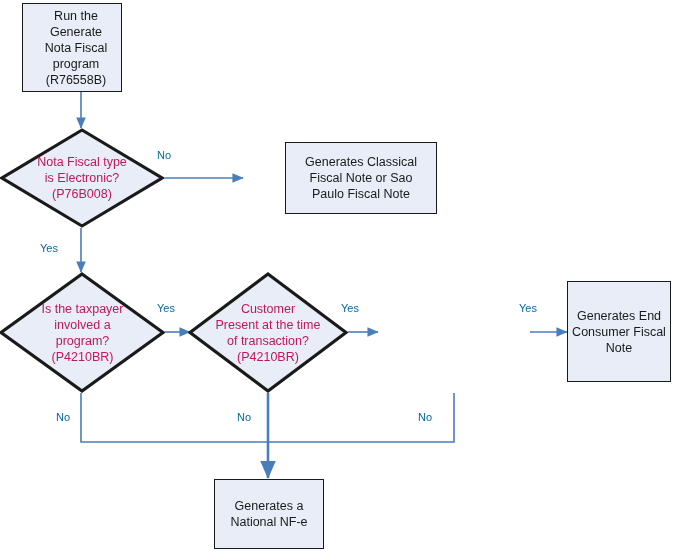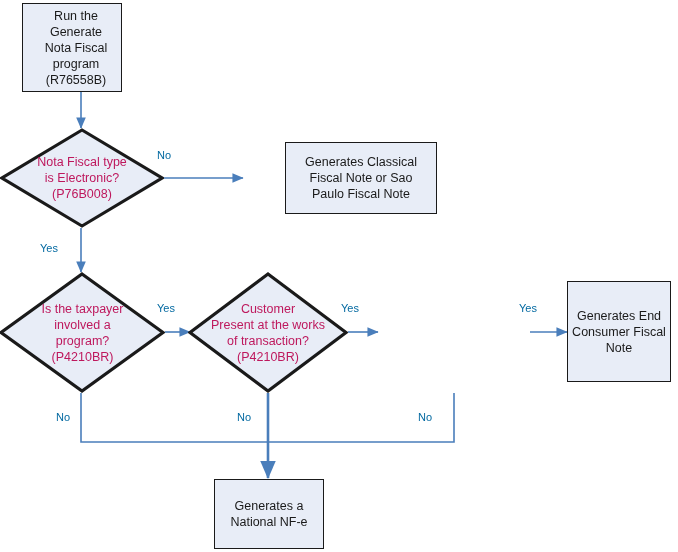--- a/index.html
+++ b/index.html
@@ -146,21 +146,21 @@
 involved a
 program?
 (P4210BR)</div>
   </div>
 
   <div class="decision-wrap" style="left:188px; top:272px; width:160px; height:121px;">
     <svg class="decision-shape" viewBox="0 0 160 121" preserveAspectRatio="none">
       <polygon points="80,2 158,60.5 80,119 2,60.5" fill="#e8edf7" stroke="#1a1a1a" stroke-width="3.2"></polygon>
     </svg>
     <div class="decision-label">Customer
-Present  at the works
+Present  at the time
 of transaction?
 (P4210BR)</div>
   </div>
 
 
   <div class="edge-label" style="left:157px; top:148px;">No</div>
 
   <div class="edge-label" style="left:40px; top:241px;">Yes</div>
 
   <div class="edge-label" style="left:157px; top:301px;">Yes</div>

